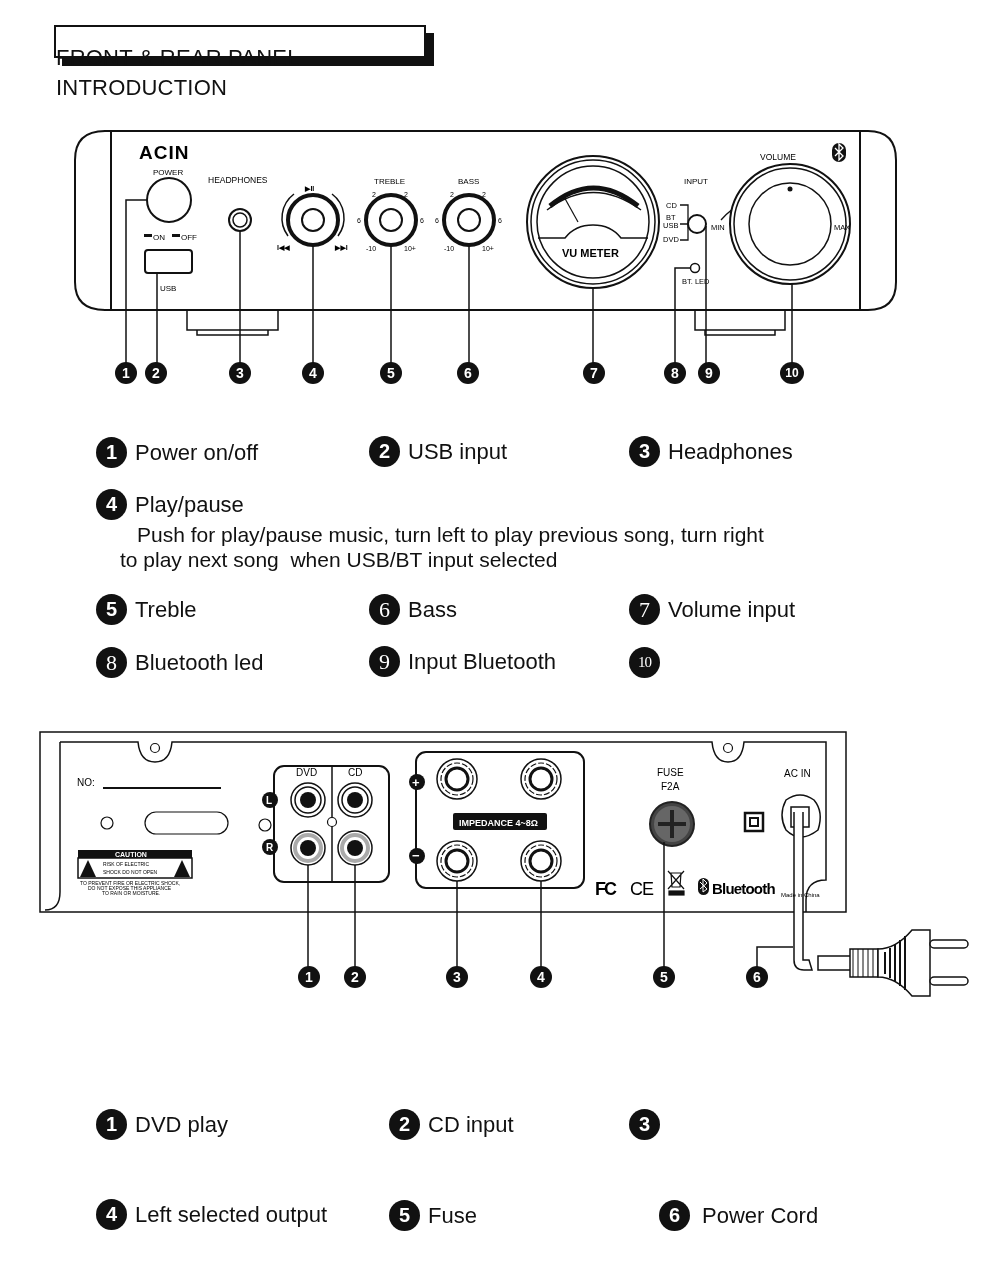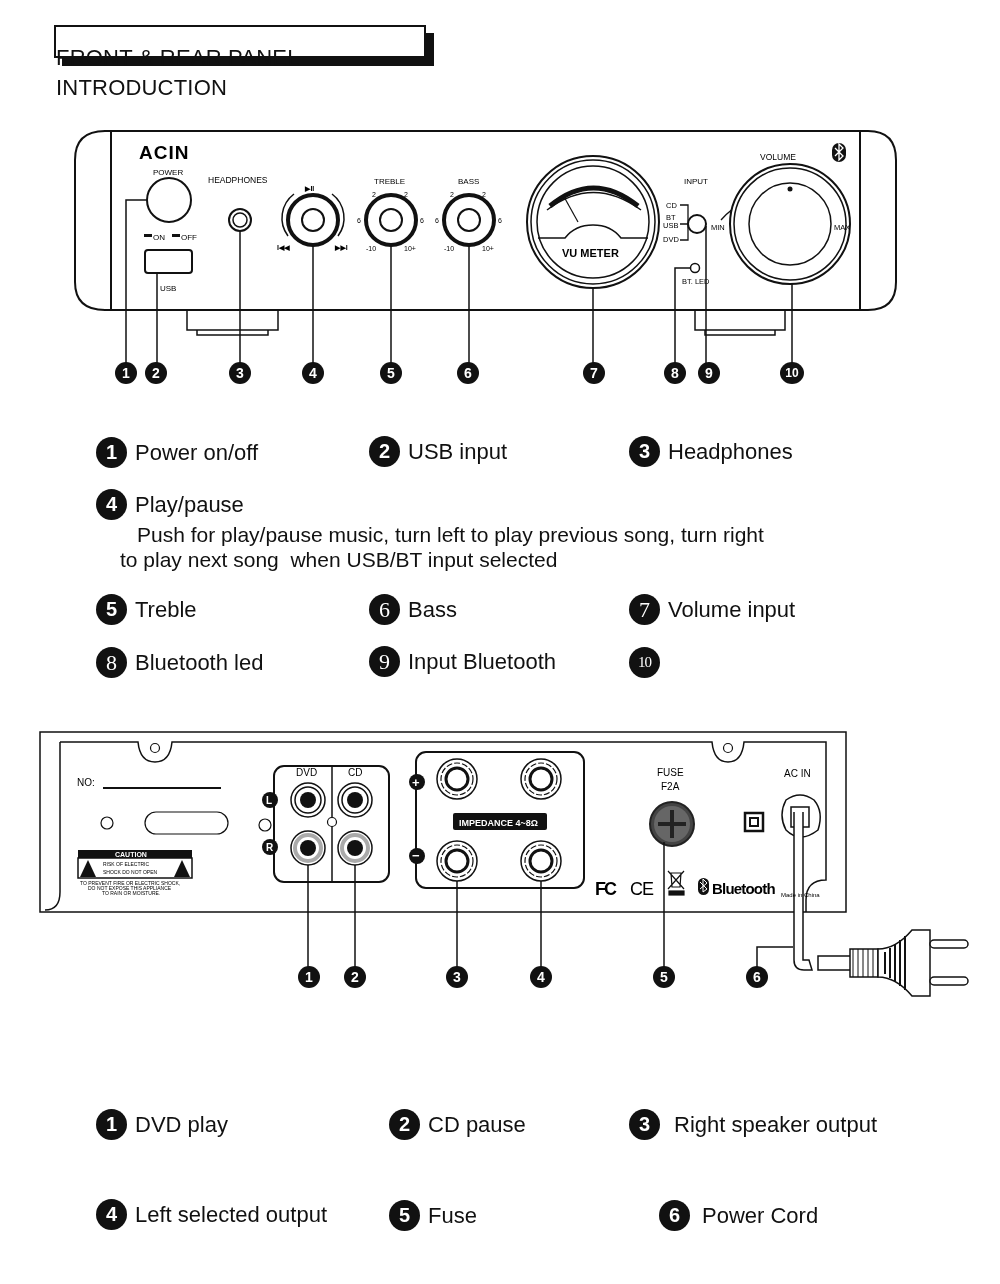--- a/index.html
+++ b/index.html
@@ -324,25 +324,24 @@
   <span class="abs num" style="left:653px;top:6px;width:22px;height:22px;font-size:14px">5</span>
   <span class="abs num" style="left:746px;top:6px;width:22px;height:22px;font-size:14px">6</span>
 </div>
 
 <div class="abs legend" style="left:96px;top:1109px">
     <span class="num">1</span>
     <span>DVD play</span>
   </div>
 <div class="abs legend" style="left:389px;top:1109px">
     <span class="num">2</span>
-    <span>CD pause</span>
+    <span>CD input</span>
   </div>
 <div class="abs legend" style="left:629px;top:1109px">
     <span class="num">3</span>
-    <span style="margin-left:6px">Right speaker output</span>
   </div>
 <div class="abs legend" style="left:96px;top:1199px">
     <span class="num">4</span>
     <span>Left selected output</span>
   </div>
 <div class="abs legend" style="left:389px;top:1200px">
     <span class="num">5</span>
     <span>Fuse</span>
   </div>
 <div class="abs legend" style="left:659px;top:1200px">

